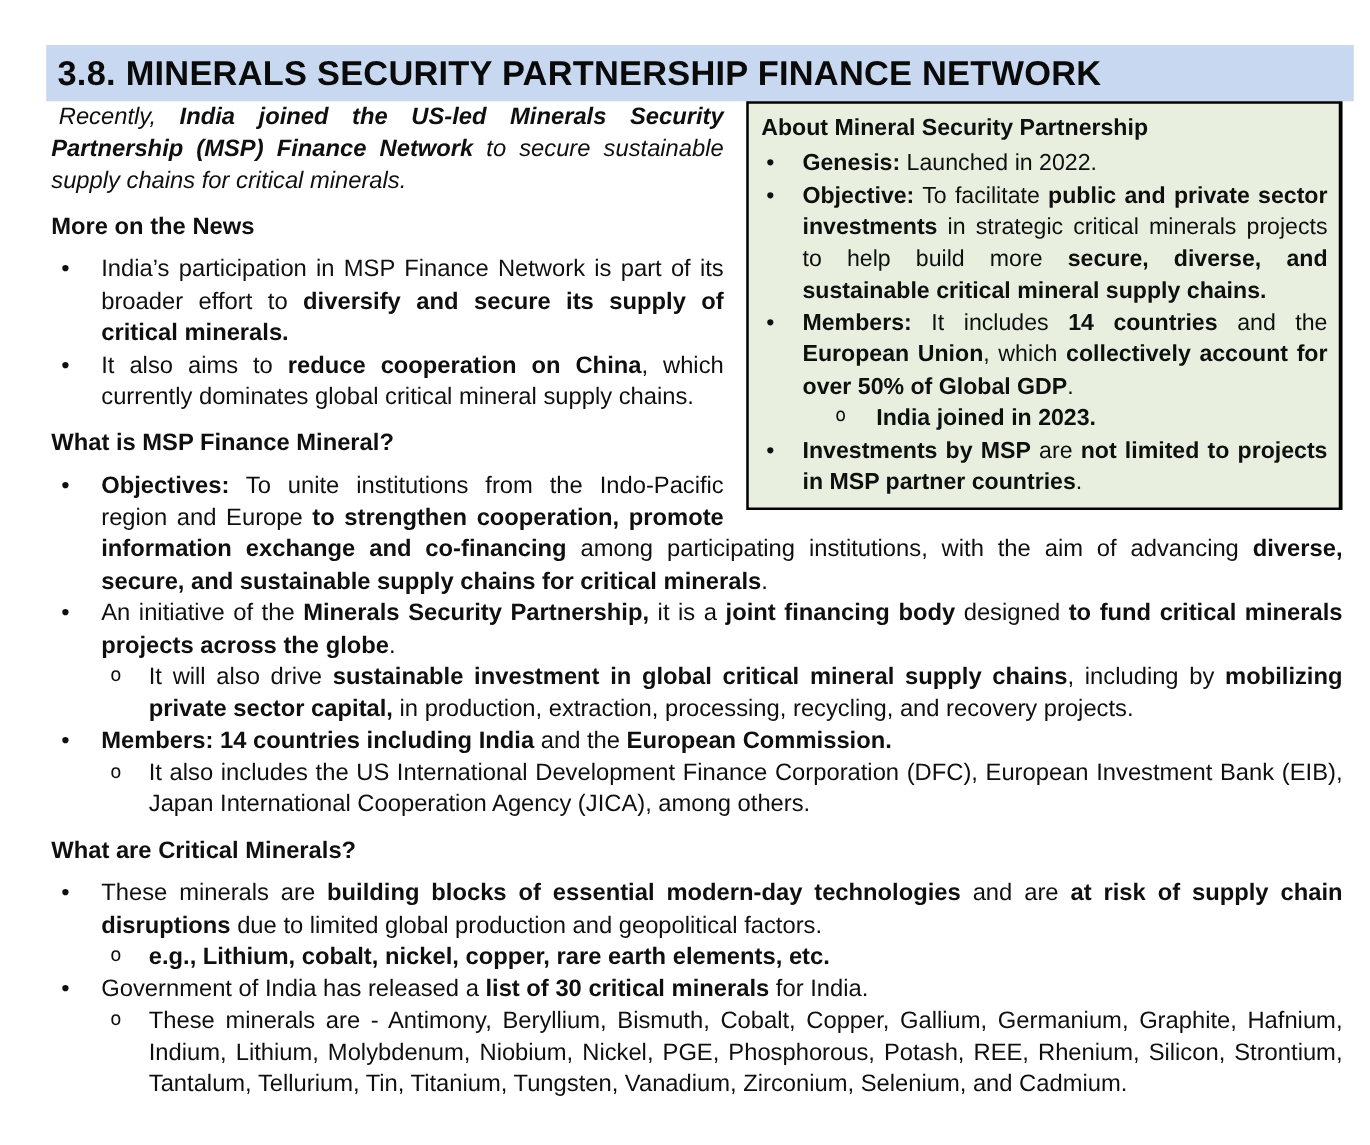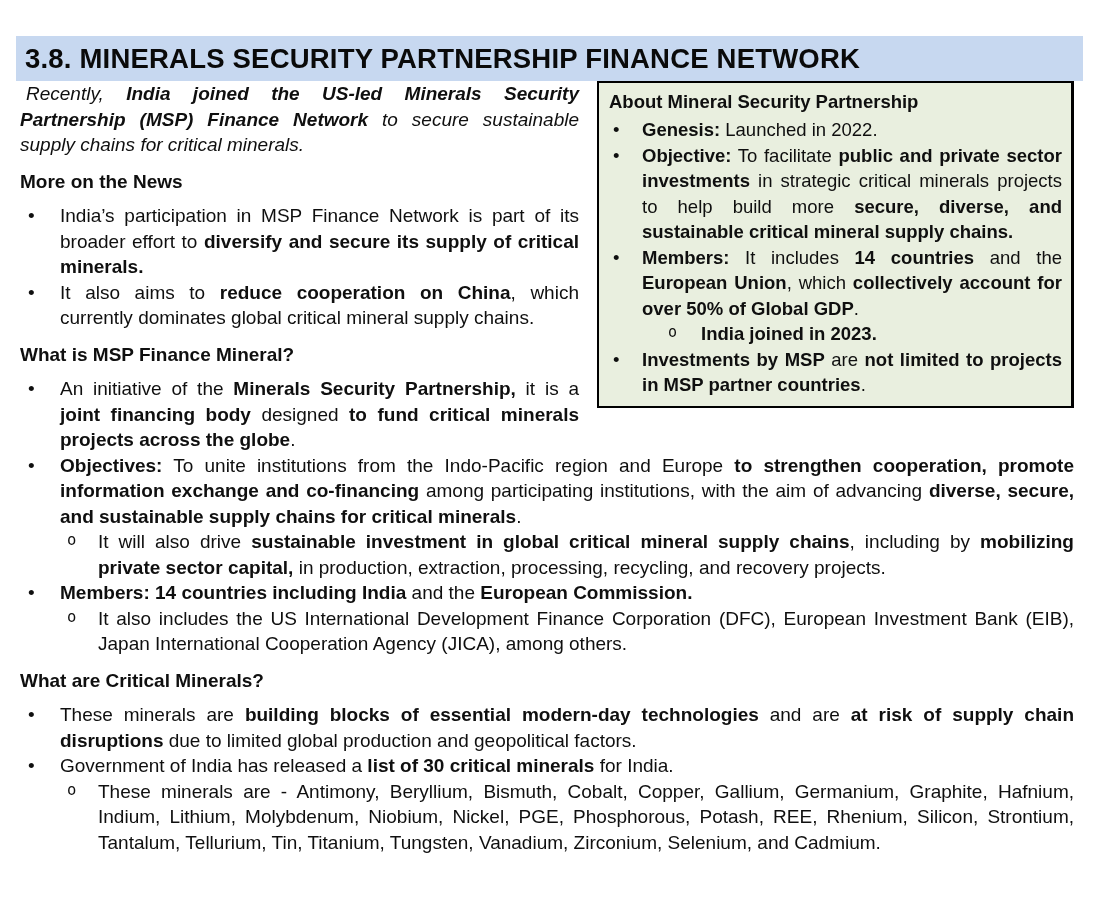--- a/index.html
+++ b/index.html
@@ -6,21 +6,21 @@
   html, body {
     width: 1096px; height: 916px;
     background: #ffffff;
     overflow: hidden;
     font-family: "Liberation Sans", "DejaVu Sans", sans-serif;
     color: #0f0f0f;
   }
   .page {
     position: relative;
     width: 1096px; height: 644px;
-    padding: 36px 22px 0 18px;
+    padding: 36px 22px 0 39px;
   }
   
   .title-bar {
     background: var(--title-bg, #c7d8f0);
     margin: 0 -9px 0 -2px;
     padding: 7px 10px 6px 9px;
   }
   .title-bar h1 {
     font-size: 27.5px;
     font-weight: 700;
@@ -114,27 +114,28 @@
   <p class="body-text intro just">Recently, <b>India joined the US-led Minerals Security Partnership (MSP) Finance Network</b> to secure sustainable supply chains for critical minerals.</p>
 
   <h2 class="sec-heading">More on the News</h2>
   <ul class="list main-list body-text">
     <li class="b1 just">India’s participation in MSP Finance Network is part of its broader effort to <b>diversify and secure its supply of critical minerals.</b></li>
     <li class="b1 just">It also aims to <b>reduce cooperation on China</b>, which currently dominates global critical mineral supply chains.</li>
   </ul>
 
   <h2 class="sec-heading">What is MSP Finance Mineral?</h2>
   <ul class="list main-list body-text">
+    <li class="b1 just"><b>Objectives:</b> To unite institutions from the Indo-Pacific region and Europe <b>to strengthen cooperation, promote information exchange and co-financing</b> among participating institutions, with the aim of advancing <b>diverse, secure, and sustainable supply chains for critical minerals</b>.</li>
     <li class="b1 just">An initiative of the <b>Minerals Security Partnership,</b> it is a <b>joint financing body</b> designed <b>to fund critical minerals projects across the globe</b>.</li>
-    <li class="b1 just"><b>Objectives:</b> To unite institutions from the Indo-Pacific region and Europe <b>to strengthen cooperation, promote information exchange and co-financing</b> among participating institutions, with the aim of advancing <b>diverse, secure, and sustainable supply chains for critical minerals</b>.</li>
     <li class="b2 just">It will also drive <b>sustainable investment in global critical mineral supply chains</b>, including by <b>mobilizing private sector capital,</b> in production, extraction, processing, recycling, and recovery projects.</li>
     <li class="b1"><b>Members: 14 countries including India</b> and the <b>European Commission.</b></li>
     <li class="b2 just">It also includes the US International Development Finance Corporation (DFC), European Investment Bank (EIB), Japan International Cooperation Agency (JICA), among others.</li>
   </ul>
 
   <h2 class="sec-heading">What are Critical Minerals?</h2>
   <ul class="list main-list body-text">
     <li class="b1 just">These minerals are <b>building blocks of essential modern-day technologies</b> and are <b>at risk of supply chain disruptions</b> due to limited global production and geopolitical factors.</li>
+    <li class="b2"><b>e.g., Lithium, cobalt, nickel, copper, rare earth elements, etc.</b></li>
     <li class="b1">Government of India has released a <b>list of 30 critical minerals</b> for India.</li>
     <li class="b2 just">These minerals are - Antimony, Beryllium, Bismuth, Cobalt, Copper, Gallium, Germanium, Graphite, Hafnium, Indium, Lithium, Molybdenum, Niobium, Nickel, PGE, Phosphorous, Potash, REE, Rhenium, Silicon, Strontium, Tantalum, Tellurium, Tin, Titanium, Tungsten, Vanadium, Zirconium, Selenium, and Cadmium.</li>
   </ul>
 
 </div>
 
 </body></html>

